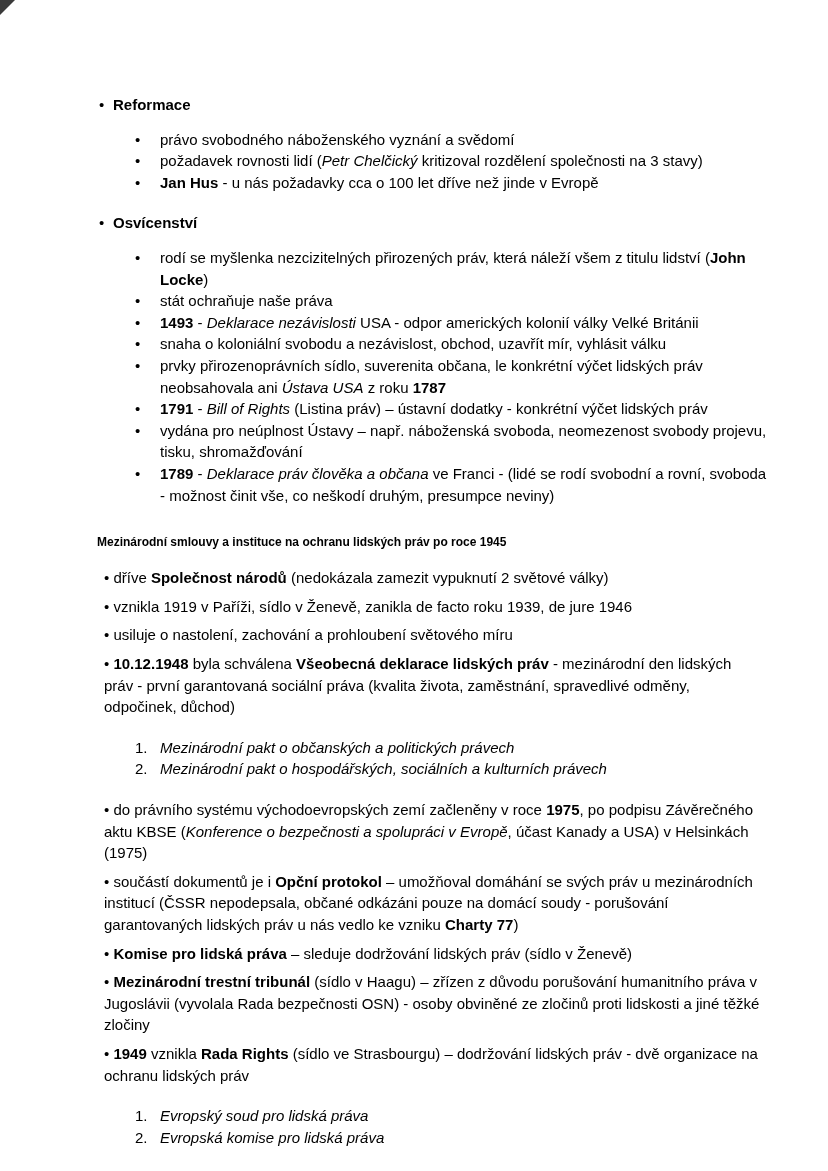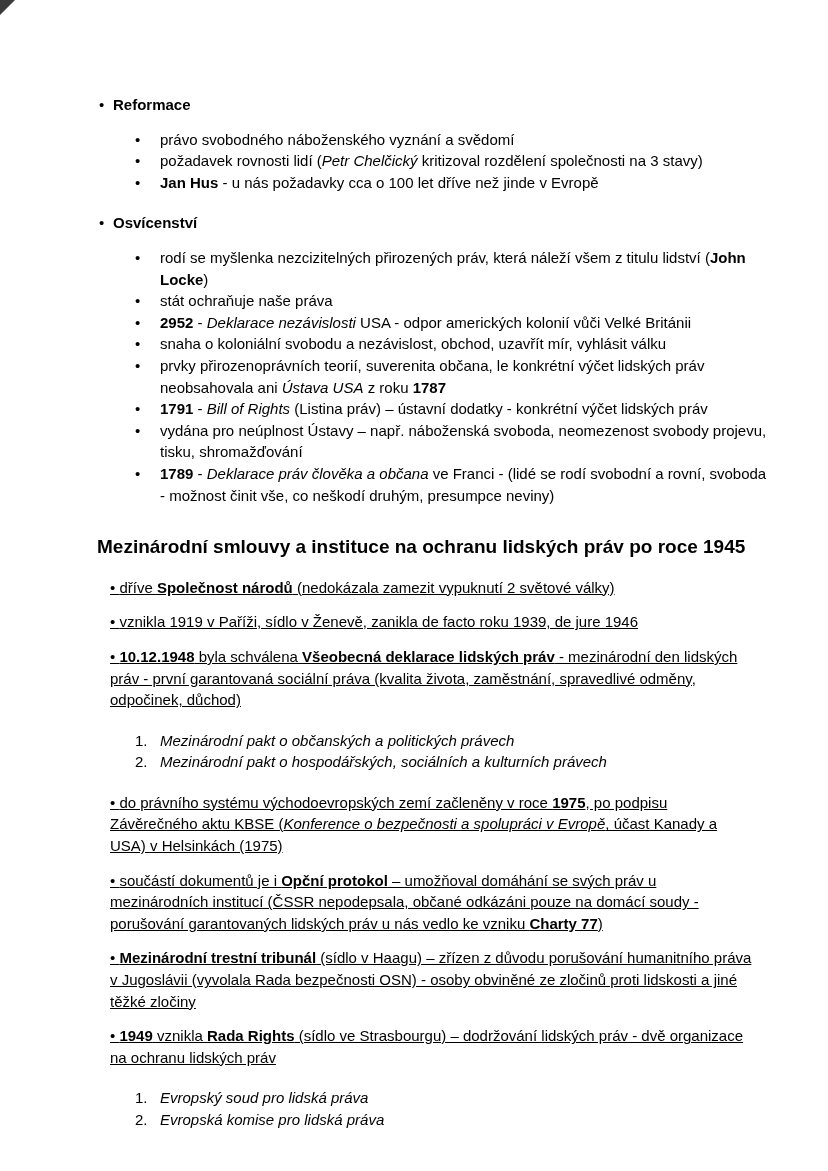--- a/index.html
+++ b/index.html
@@ -42,29 +42,29 @@
   .block-l1 .marker { flex: 0 0 14px; }
 
   
   .block-l2 { margin: 0 0 19px 38px; }
   .hang-item { display: flex; }
   .hang-item .marker { flex: 0 0 25px; }
   .hang-item .body { flex: 1 1 auto; }
 
   
   .block-heading {
-    font-size: 19px;
+    font-size: 12px;
     line-height: 1.35;
     font-weight: normal;
     margin: 28px 0 17px;
   }
 
   
   .block-flush { margin: 0; }
-  .flush-item { margin: 13px; text-decoration: underline; }
+  .flush-item { margin: 7px; }
   .flush-item .marker { display: inline; }
   .flush-item .body { display: inline; }
 
   
   .block-num { margin: 19px 0 19px 38px; }
 </style>
 </head>
 <body>
 
 <div class="page">
@@ -96,62 +96,64 @@
         <div class="item hang-item">
           <span class="marker">•</span>
           <span class="body"><span>rodí se myšlenka nezcizitelných přirozených práv, která náleží všem z titulu lidství (</span><span class="b">John Locke</span><span>)</span></span>
         </div>
         <div class="item hang-item">
           <span class="marker">•</span>
           <span class="body"><span>stát ochraňuje naše práva</span></span>
         </div>
         <div class="item hang-item">
           <span class="marker">•</span>
-          <span class="body"><span class="b">2952</span><span> - </span><span class="i">Deklarace nezávislosti</span><span> USA - odpor amerických kolonií vůči Velké Británii</span></span>
+          <span class="body"><span class="b">1493</span><span> - </span><span class="i">Deklarace nezávislosti</span><span> USA - odpor amerických kolonií války Velké Británii</span></span>
         </div>
         <div class="item hang-item">
           <span class="marker">•</span>
           <span class="body"><span>snaha o koloniální svobodu a nezávislost, obchod, uzavřít mír, vyhlásit válku</span></span>
         </div>
         <div class="item hang-item">
           <span class="marker">•</span>
-          <span class="body"><span>prvky přirozenoprávních teorií, suverenita občana, le konkrétní výčet lidských práv neobsahovala ani </span><span class="i">Ústava USA</span><span> z roku </span><span class="b">1787</span></span>
+          <span class="body"><span>prvky přirozenoprávních sídlo, suverenita občana, le konkrétní výčet lidských práv neobsahovala ani </span><span class="i">Ústava USA</span><span> z roku </span><span class="b">1787</span></span>
         </div>
         <div class="item hang-item">
           <span class="marker">•</span>
           <span class="body"><span class="b">1791</span><span> - </span><span class="i">Bill of Rights</span><span> (Listina práv) – ústavní dodatky - konkrétní výčet lidských práv</span></span>
         </div>
         <div class="item hang-item">
           <span class="marker">•</span>
           <span class="body"><span>vydána pro neúplnost Ústavy – např. náboženská svoboda, neomezenost svobody projevu, tisku, shromažďování</span></span>
         </div>
         <div class="item hang-item">
           <span class="marker">•</span>
           <span class="body"><span class="b">1789</span><span> - </span><span class="i">Deklarace práv člověka a občana</span><span> ve Franci - (lidé se rodí svobodní a rovní, svoboda - možnost činit vše, co neškodí druhým, presumpce neviny)</span></span>
         </div>
       </div>
       <h2 class="block block-heading"><span class="b">Mezinárodní smlouvy a instituce na ochranu lidských práv po roce 1945</span></h2>
       <div class="block block-flush">
         <div class="item flush-item"><span class="marker">•&nbsp;</span><span class="body"><span>dříve </span><span class="b">Společnost národů</span><span> (nedokázala zamezit vypuknutí 2 světové války)</span></span></div>
         <div class="item flush-item"><span class="marker">•&nbsp;</span><span class="body"><span>vznikla 1919 v Paříži, sídlo v Ženevě, zanikla de facto roku 1939, de jure 1946</span></span></div>
+        <div class="item flush-item"><span class="marker">•&nbsp;</span><span class="body"><span>usiluje o nastolení, zachování a prohloubení světového míru</span></span></div>
         <div class="item flush-item"><span class="marker">•&nbsp;</span><span class="body"><span class="b">10.12.1948</span><span> byla schválena </span><span class="b">Všeobecná deklarace lidských práv</span><span> - mezinárodní den lidských práv - první garantovaná sociální práva (kvalita života, zaměstnání, spravedlivé odměny, odpočinek, důchod)</span></span></div>
       </div>
       <div class="block block-num">
         <div class="item hang-item">
           <span class="marker">1.</span>
           <span class="body"><span class="i">Mezinárodní pakt o občanských a politických právech</span></span>
         </div>
         <div class="item hang-item">
           <span class="marker">2.</span>
           <span class="body"><span class="i">Mezinárodní pakt o hospodářských, sociálních a kulturních právech</span></span>
         </div>
       </div>
       <div class="block block-flush">
         <div class="item flush-item"><span class="marker">•&nbsp;</span><span class="body"><span>do právního systému východoevropských zemí začleněny v roce </span><span class="b">1975</span><span>, po podpisu Závěrečného aktu KBSE (</span><span class="i">Konference o bezpečnosti a spolupráci v Evropě</span><span>, účast Kanady a USA) v Helsinkách (1975)</span></span></div>
         <div class="item flush-item"><span class="marker">•&nbsp;</span><span class="body"><span>součástí dokumentů je i </span><span class="b">Opční protokol</span><span> – umožňoval domáhání se svých práv u mezinárodních institucí (ČSSR nepodepsala, občané odkázáni pouze na domácí soudy - porušování garantovaných lidských práv u nás vedlo ke vzniku </span><span class="b">Charty 77</span><span>)</span></span></div>
+        <div class="item flush-item"><span class="marker">•&nbsp;</span><span class="body"><span class="b">Komise pro lidská práva</span><span> – sleduje dodržování lidských práv (sídlo v Ženevě)</span></span></div>
         <div class="item flush-item"><span class="marker">•&nbsp;</span><span class="body"><span class="b">Mezinárodní trestní tribunál</span><span> (sídlo v Haagu) – zřízen z důvodu porušování humanitního práva v Jugoslávii (vyvolala Rada bezpečnosti OSN) - osoby obviněné ze zločinů proti lidskosti a jiné těžké zločiny</span></span></div>
         <div class="item flush-item"><span class="marker">•&nbsp;</span><span class="body"><span class="b">1949</span><span> vznikla </span><span class="b">Rada Rights</span><span> (sídlo ve Strasbourgu) – dodržování lidských práv - dvě organizace na ochranu lidských práv</span></span></div>
       </div>
       <div class="block block-num">
         <div class="item hang-item">
           <span class="marker">1.</span>
           <span class="body"><span class="i">Evropský soud pro lidská práva</span></span>
         </div>
         <div class="item hang-item">
           <span class="marker">2.</span>

